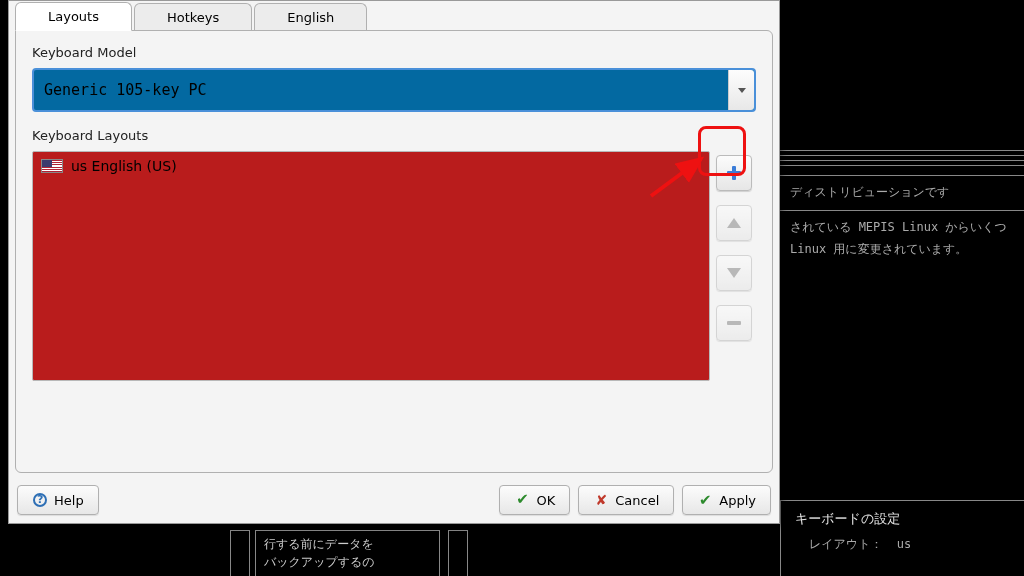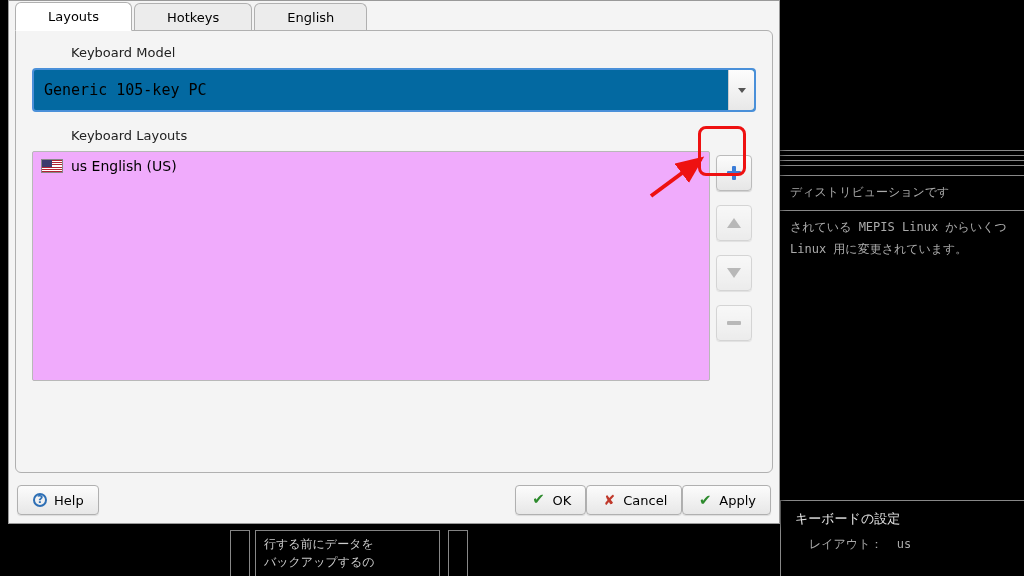--- a/index.html
+++ b/index.html
@@ -22,50 +22,50 @@
 
   
   .dialog { position: absolute; left: 8px; top: 0px; width: 772px; height: 524px; background: #f4f4f4; border: 1px solid #999; box-shadow: 2px 2px 6px rgba(0,0,0,0.5); display:flex; flex-direction:column; }
 
   
   .tabs { display: flex; align-items: flex-end; height: 30px; padding-left: 6px; margin-top:0; }
   .tab { padding: 6px 32px; border: 1px solid #b0b0b0; border-bottom: none; background: #ececec; border-radius: 6px 6px 0 0; margin-right: 2px; cursor: pointer; font-size:13px; }
   .tab.active { background: #fff; border-bottom: 1px solid #fff; position: relative; z-index: 2; font-weight: 400;}
   .tab-panel { flex: 1; border: 1px solid #b0b0b0; margin: 0 6px 6px 6px; border-top: 1px solid #b0b0b0; background: #f4f4f4; padding: 14px 16px; position: relative; border-radius: 0 6px 6px 6px; margin-top:-1px;}
 
-  .section-label { font-size: 13px; color: #222; margin-bottom: 8px; display:block;margin-left:39px;}
+  .section-label { font-size: 13px; color: #222; margin-bottom: 8px; display:block;}
 
   
   .combo { display:flex; border: 2px solid #4a90d9; border-radius: 4px; height: 44px; background: #0369a1; margin-bottom: 16px; }
   .combo input { flex:1; border:none; outline:none; padding: 0 10px; font-family: monospace; font-size: 15px; background: transparent;}
   .combo-btn { width: 26px; border-left: 1px solid #ccc; display:flex; align-items:center; justify-content:center; background: linear-gradient(#fdfdfd,#e8e8e8); border-radius: 0 3px 3px 0; cursor:pointer;}
   .tri-down { width:0;height:0;border-left:4px solid transparent;border-right:4px solid transparent;border-top:5px solid #555;}
 
   
   .layouts-wrap { display:flex; gap:6px; height: 230px;}
-  .list { flex:1; border:1px solid #b8b8b8; background:#f0abfc; border-radius:2px; padding:4px 6px;}
+  .list { flex:1; border:1px solid #b8b8b8; background:#b91c1c; border-radius:2px; padding:4px 6px;}
   .list-row { display:flex; align-items:center; gap:8px; padding:2px 2px; font-size:14px;}
   .flag { width:22px; height:14px; background: linear-gradient(#b22234 0 7.7%, #fff 7.7% 15.4%, #b22234 15.4% 23.1%, #fff 23.1% 30.8%, #b22234 30.8% 38.5%, #fff 38.5% 46.2%, #b22234 46.2% 53.9%, #fff 53.9% 61.6%, #b22234 61.6% 69.3%, #fff 69.3% 77%, #b22234 77% 84.7%, #fff 84.7% 92.4%, #b22234 92.4% 100%); position:relative; border:1px solid #888; flex-shrink:0;}
   .flag::before { content:""; position:absolute; left:0; top:0; width:10px; height:7px; background:#3c3b6e; }
   .side-btns { width:40px; display:flex; flex-direction:column; gap:14px; padding-top:4px;}
   .sq-btn { width:36px; height:36px; border:1px solid #bbb; border-radius:4px; background:linear-gradient(#fcfcfc,#e6e6e6); display:flex; align-items:center; justify-content:center; cursor:pointer; box-shadow: 0 1px 1px rgba(0,0,0,0.15);}
   .sq-btn.disabled { opacity:0.55; cursor:default;}
   .plus { position:relative; width:14px; height:14px;}
   .plus::before, .plus::after { content:""; position:absolute; background:#3b7dd8; border-radius:1px;}
   .plus::before { left:5px; top:0; width:4px; height:14px;}
   .plus::after  { left:0; top:5px; width:14px; height:4px;}
   .arrow-up, .arrow-down { width:0;height:0;border-left:7px solid transparent;border-right:7px solid transparent;}
   .arrow-up { border-bottom:10px solid #888;}
   .arrow-down { border-top:10px solid #888;}
   .minus { width:14px; height:4px; background:#888; border-radius:1px;}
   .hi-box { position:absolute; border:3px solid #e11; border-radius:8px; pointer-events:none;}
   .hi-arrow { position:absolute; pointer-events:none;}
 
   
-  .btn-row { display:flex; align-items:center; padding: 6px 8px 8px 8px; gap:0;}
+  .btn-row { display:flex; align-items:center; padding: 6px 8px 8px 8px; gap:8px;}
   .spacer { flex:1; }
   .btn { height:30px; padding: 0 14px; border:1px solid #b0b0b0; border-radius:4px; background:linear-gradient(#fcfcfc,#e7e7e7); display:flex; align-items:center; gap:6px; cursor:pointer; font-size:13px; box-shadow: 0 1px 1px rgba(0,0,0,0.1);}
   .btn .ic { width:16px; height:16px; display:flex; align-items:center; justify-content:center;}
   .ic-help { width:14px;height:14px;border:2px solid #2e6fb5;border-radius:50%; position:relative;}
   .ic-help::after{content:"?";position:absolute;left:2px;top:-2px;font-size:11px;color:#2e6fb5;font-weight:bold;}
   .ic-ok { color:#2c8a2c; font-weight:bold; font-size:15px; transform: translateY(-1px);}
   .ic-cancel { color:#c0392b; font-weight:bold; font-size:14px;}
   .ic-apply { color:#2c8a2c; font-weight:bold; font-size:15px;}
 </style>
 </head>

